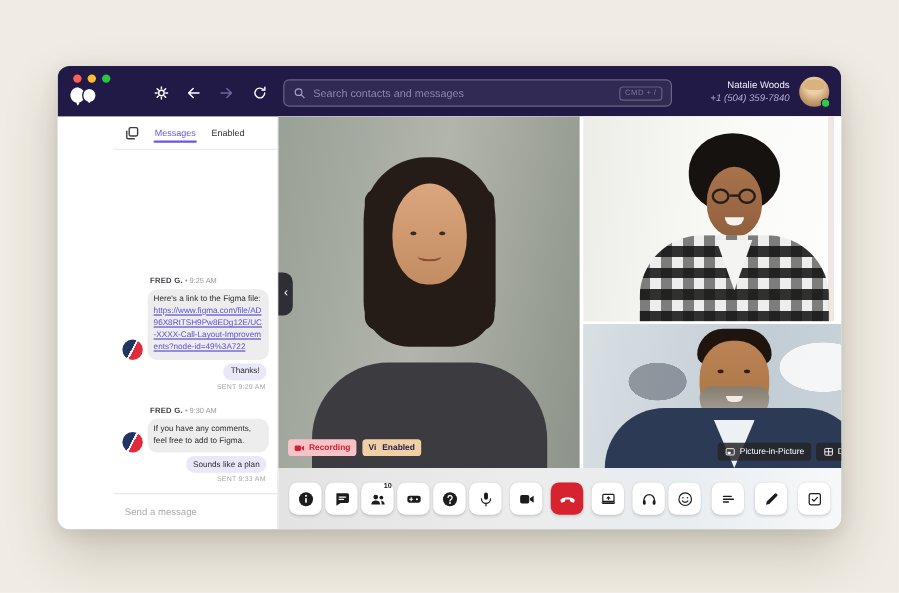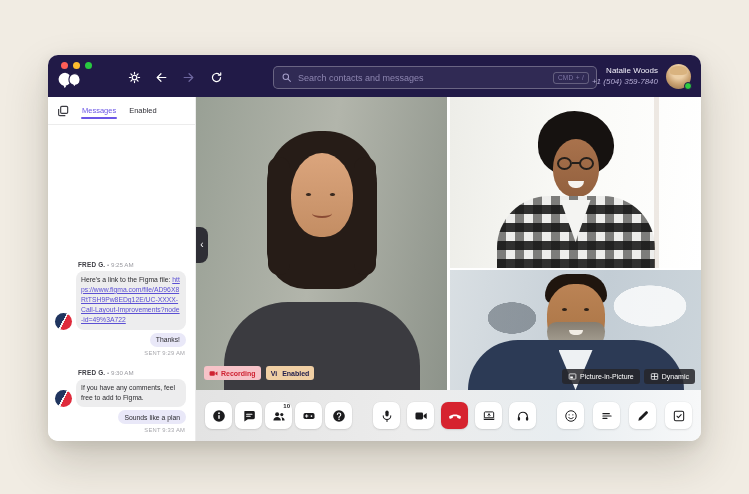--- a/index.html
+++ b/index.html
@@ -17,39 +17,39 @@
   .dots { position:absolute; left:13px; top:7px; display:flex; gap:5px; }
   .dot { width:7px; height:7px; border-radius:50%; }
   .dot.r{ background:#ff5f57; } .dot.y{ background:#febc2e; } .dot.g{ background:#28c840; }
   .logo { position:absolute; left:9px; top:17px; width:26px; height:17px; }
   .tb-btn { position:absolute; top:13px; width:18px; height:18px; background:none; border:none;
     display:flex; align-items:center; justify-content:center; cursor:pointer; }
   .tb-btn svg { width:13px; height:13px; }
   .tb-gear{ left:77px; } .tb-back{ left:104px; } .tb-fwd{ left:131px; } .tb-ref{ left:159px; }
   .search { position:absolute; left:188px; top:11px; width:324px; height:23px;
     background:rgba(255,255,255,.07); border:1px solid rgba(255,255,255,.28); border-radius:5px;
-    display:flex; align-items:center; gap:6px; padding:0 7px;margin-left:37px; }
+    display:flex; align-items:center; gap:6px; padding:0 7px; }
   .search svg { width:11px; height:11px; flex:none; }
   .search input { flex:1; background:transparent; border:none; outline:none; color:#d8d4ea; font-size:9px; }
   .search input::placeholder { color:#8d86b0; }
   .kbd { flex:none; font-size:6.5px; color:#7d75a4; border:1px solid rgba(255,255,255,.25);
     border-radius:3px; padding:1.5px 4px; letter-spacing:.3px; }
   .tb-user { position:absolute; right:10px; top:9px; display:flex; align-items:center; gap:8px; }
   .tb-user-text { text-align:right; line-height:1.35;margin-left:32px; }
   .tb-name { font-size:8px; color:#f2f0fa; }
   .tb-phone { font-size:8px; color:#b3abd3;font-style:italic; }
   .tb-avatar { position:relative; width:25px; height:25px; border-radius:50%;
     background:radial-gradient(circle at 50% 32%, #eccfa6 0 30%, #caa272 58%, #8f6c47 100%); cursor:pointer; }
   .tb-avatar::before { content:""; position:absolute; left:4px; top:2px; width:17px; height:9px;
     border-radius:50% 50% 30% 30%; background:#d9b37f; }
   .presence { position:absolute; right:-1px; bottom:-1px; width:8px; height:8px; border-radius:50%;
     background:#2ecc40; border:1.5px solid #211a47; }
 
   
-  .appbody { display:flex; height:344px; }
+  .appbody { display:flex; height:344px;padding-left:47px; }
   .sidebar { width:148px; background:#fff; display:flex; flex-direction:column; border-right:1px solid #ececec; }
   .tabsrow { height:28px; flex:none; display:flex; align-items:center; gap:11px; padding-left:8px;
     border-bottom:1px solid #ececec; }
   .popout { width:14px; height:14px; display:flex; cursor:pointer; }
   .tab { background:none; border:none; font-size:7.5px; color:#2f2f36; cursor:pointer; position:relative;
     padding:7px 1px; font-family:inherit; }
   .tab.active { color:#6b56e6; }
   .tab.active::after { content:""; position:absolute; left:0; right:0; bottom:3px; height:1.6px;
     background:#6b56e6; border-radius:1px; }
 
@@ -258,20 +258,23 @@
             <span>• 9:30 AM</span>
           </div>
           <div class="mrow">
             <span class="avatar-f"></span>
             <div class="bubble"><span>If you have any comments, feel free to add to Figma.</span></div>
           </div>
           <div class="own">Sounds like a plan</div>
           <div class="sent">SENT 9:33 AM</div>
         </div>
 
+        <div class="composer">
+          <input type="text" placeholder="Send a message" style="">
+        </div>
       </aside>
 
       <div class="content">
         <div class="videos">
 
           <div class="tile main">
             <div class="p m-hair"></div>
             <div class="p m-fringe-l"></div>
             <div class="p m-fringe-r"></div>
             <div class="p m-face"></div>

